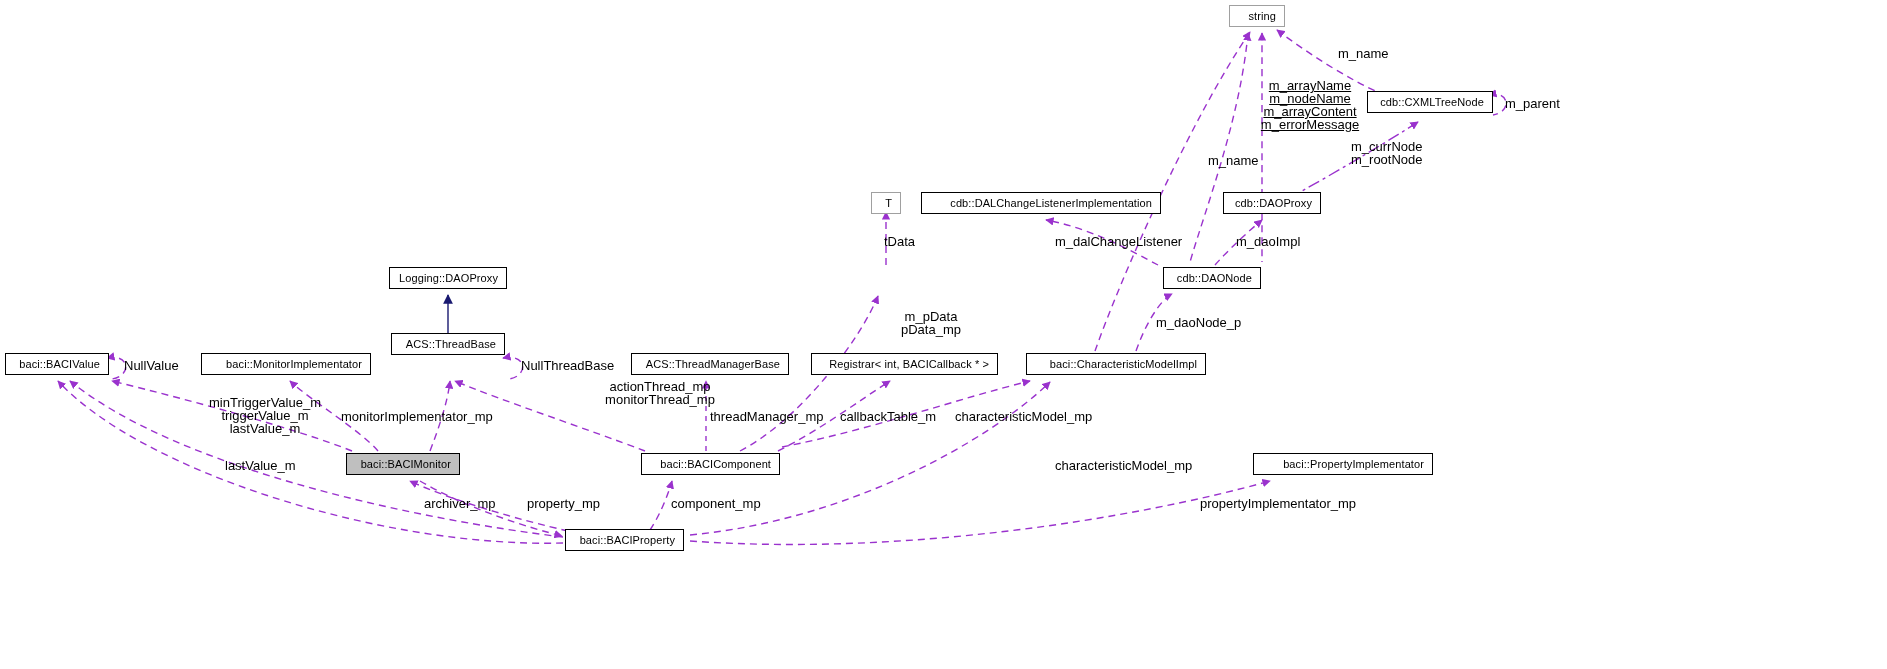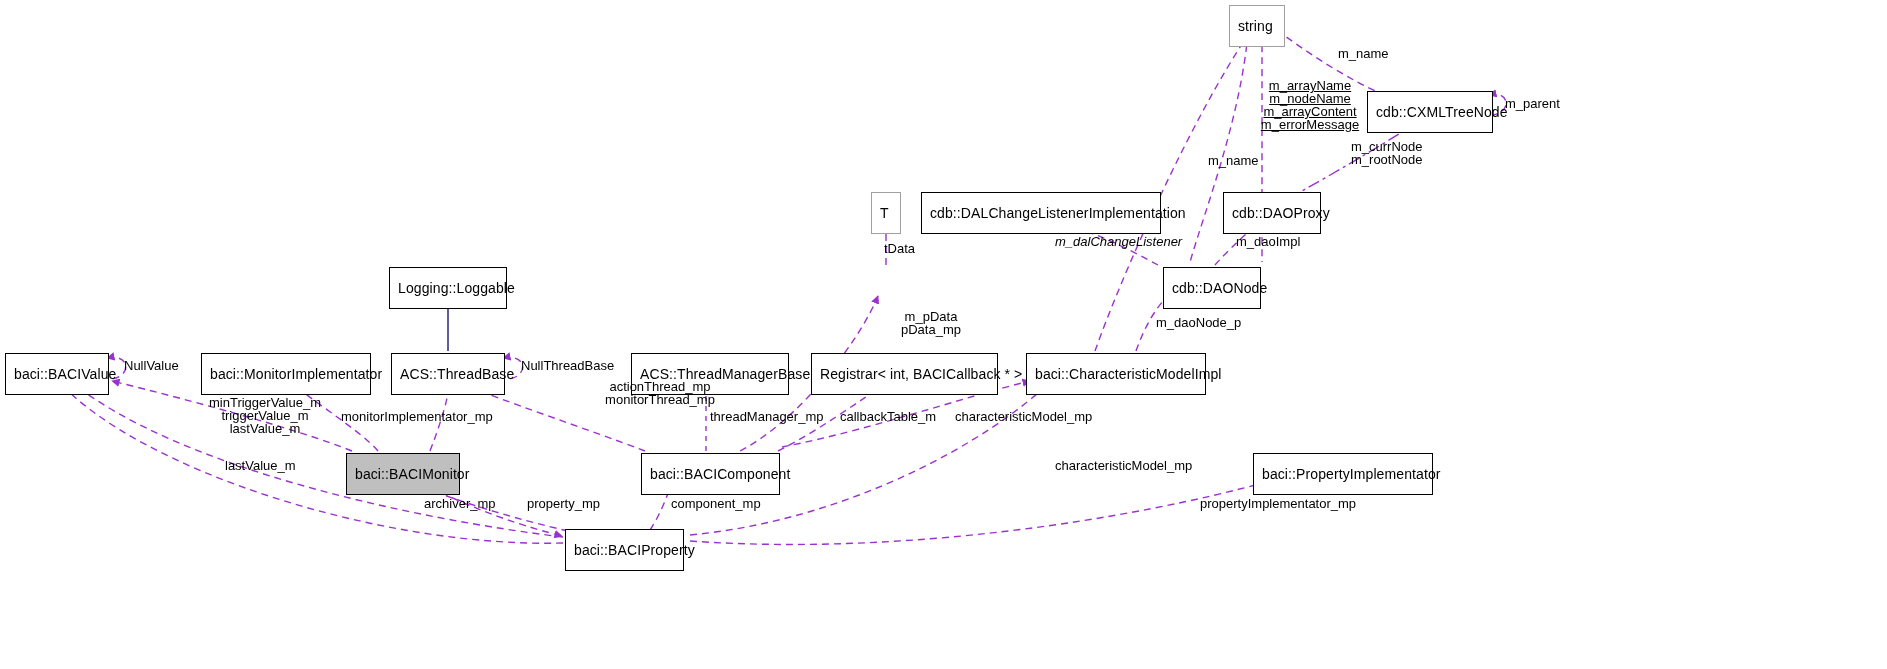--- a/index.html
+++ b/index.html
@@ -21,28 +21,28 @@
     width: 1887px;
     height: 669px;
     pointer-events: none;
   }
   .node {
     position: absolute;
     box-sizing: border-box;
     border: 1px solid #000000;
     background: #ffffff;
     color: #000000;
-    font-size: 14px;
+    font-size: 11px;
     line-height: 1;
     display: flex;
     align-items: center;
-    justify-content: flex-start;
+    justify-content: flex-end;
     white-space: nowrap;
     padding: 0 8px;
-    height: 42px;
+    height: 22px;
     letter-spacing: 0.1px;
   }
   .node.highlight {
     background: #bfbfbf;
     border-color: #000000;
   }
   .node.faint {
     border-color: #a0a0a0;
     color: #000000;
   }
@@ -147,29 +147,29 @@
   <div class="node" style="left:921px;top:192px;width:240px;">
       <span>cdb::DALChangeListenerImplementation</span>
     </div>
   <div class="node" style="left:1223px;top:192px;width:98px;">
       <span>cdb::DAOProxy</span>
     </div>
   <div class="node" style="left:1139px;top:267px;width:98px;margin-left:24px;">
       <span>cdb::DAONode</span>
     </div>
   <div class="node" style="left:389px;top:267px;width:118px;">
-      <span>Logging::Loggable</span>
+      <span>Logging::DAOProxy</span>
     </div>
   <div class="node" style="left:5px;top:353px;width:104px;">
       <span>baci::BACIValue</span>
     </div>
   <div class="node" style="left:201px;top:353px;width:170px;">
       <span>baci::MonitorImplementator</span>
     </div>
-  <div class="node" style="left:391px;top:353px;width:114px;">
+  <div class="node" style="left:391px;top:333px;width:114px;">
       <span>ACS::ThreadBase</span>
     </div>
   <div class="node" style="left:631px;top:353px;width:158px;">
       <span>ACS::ThreadManagerBase</span>
     </div>
   <div class="node" style="left:811px;top:353px;width:187px;">
       <span>Registrar&lt; int, BACICallback * &gt;</span>
     </div>
   <div class="node" style="left:1026px;top:353px;width:180px;">
       <span>baci::CharacteristicModelImpl</span>
@@ -199,24 +199,24 @@
   <div class="edge-label" style="left:1505px;top:97px;">
       <span class="ml">m_parent</span>
     </div>
   <div class="edge-label" style="left:1351px;top:140px;">
       <span class="ml">m_currNode</span>
       <span class="ml">m_rootNode</span>
     </div>
   <div class="edge-label" style="left:1208px;top:154px;">
       <span class="ml">m_name</span>
     </div>
-  <div class="edge-label" style="left:884px;top:242px;">
+  <div class="edge-label" style="left:884px;top:235px;">
       <span class="ml">tData</span>
     </div>
-  <div class="edge-label" style="left:1055px;top:235px;font-style:italic;">
+  <div class="edge-label" style="left:1055px;top:235px;">
       <span class="ml">m_dalChangeListener</span>
     </div>
   <div class="edge-label" style="left:1236px;top:235px;">
       <span class="ml">m_daoImpl</span>
     </div>
   <div class="edge-label" style="left:901px;top:310px;">
       <span class="ml">m_pData</span>
       <span class="ml">pData_mp</span>
     </div>
   <div class="edge-label" style="left:1156px;top:316px;">

